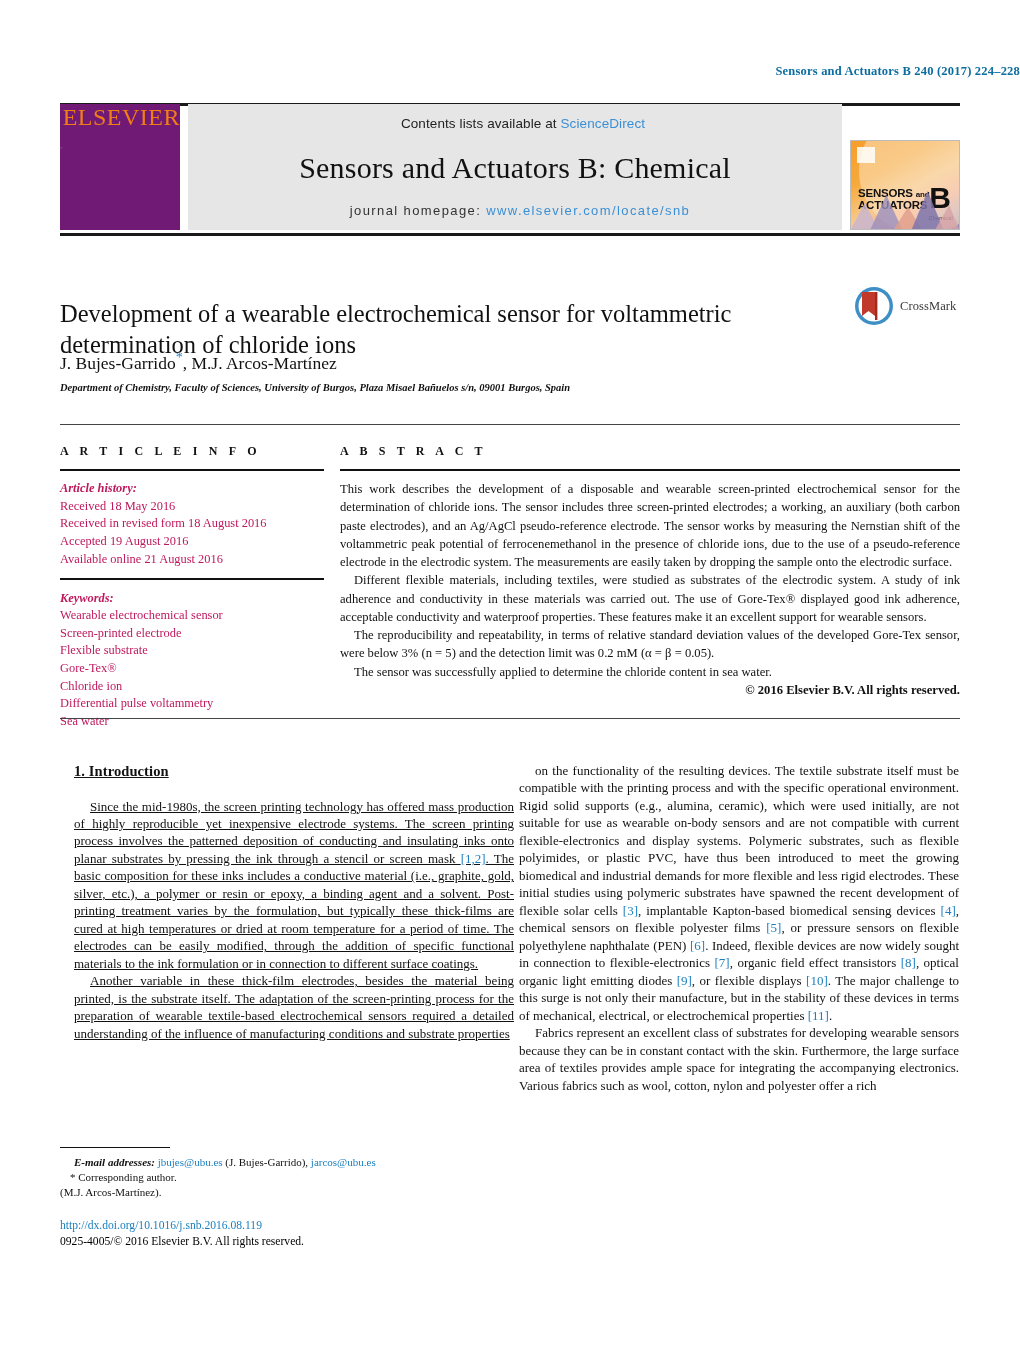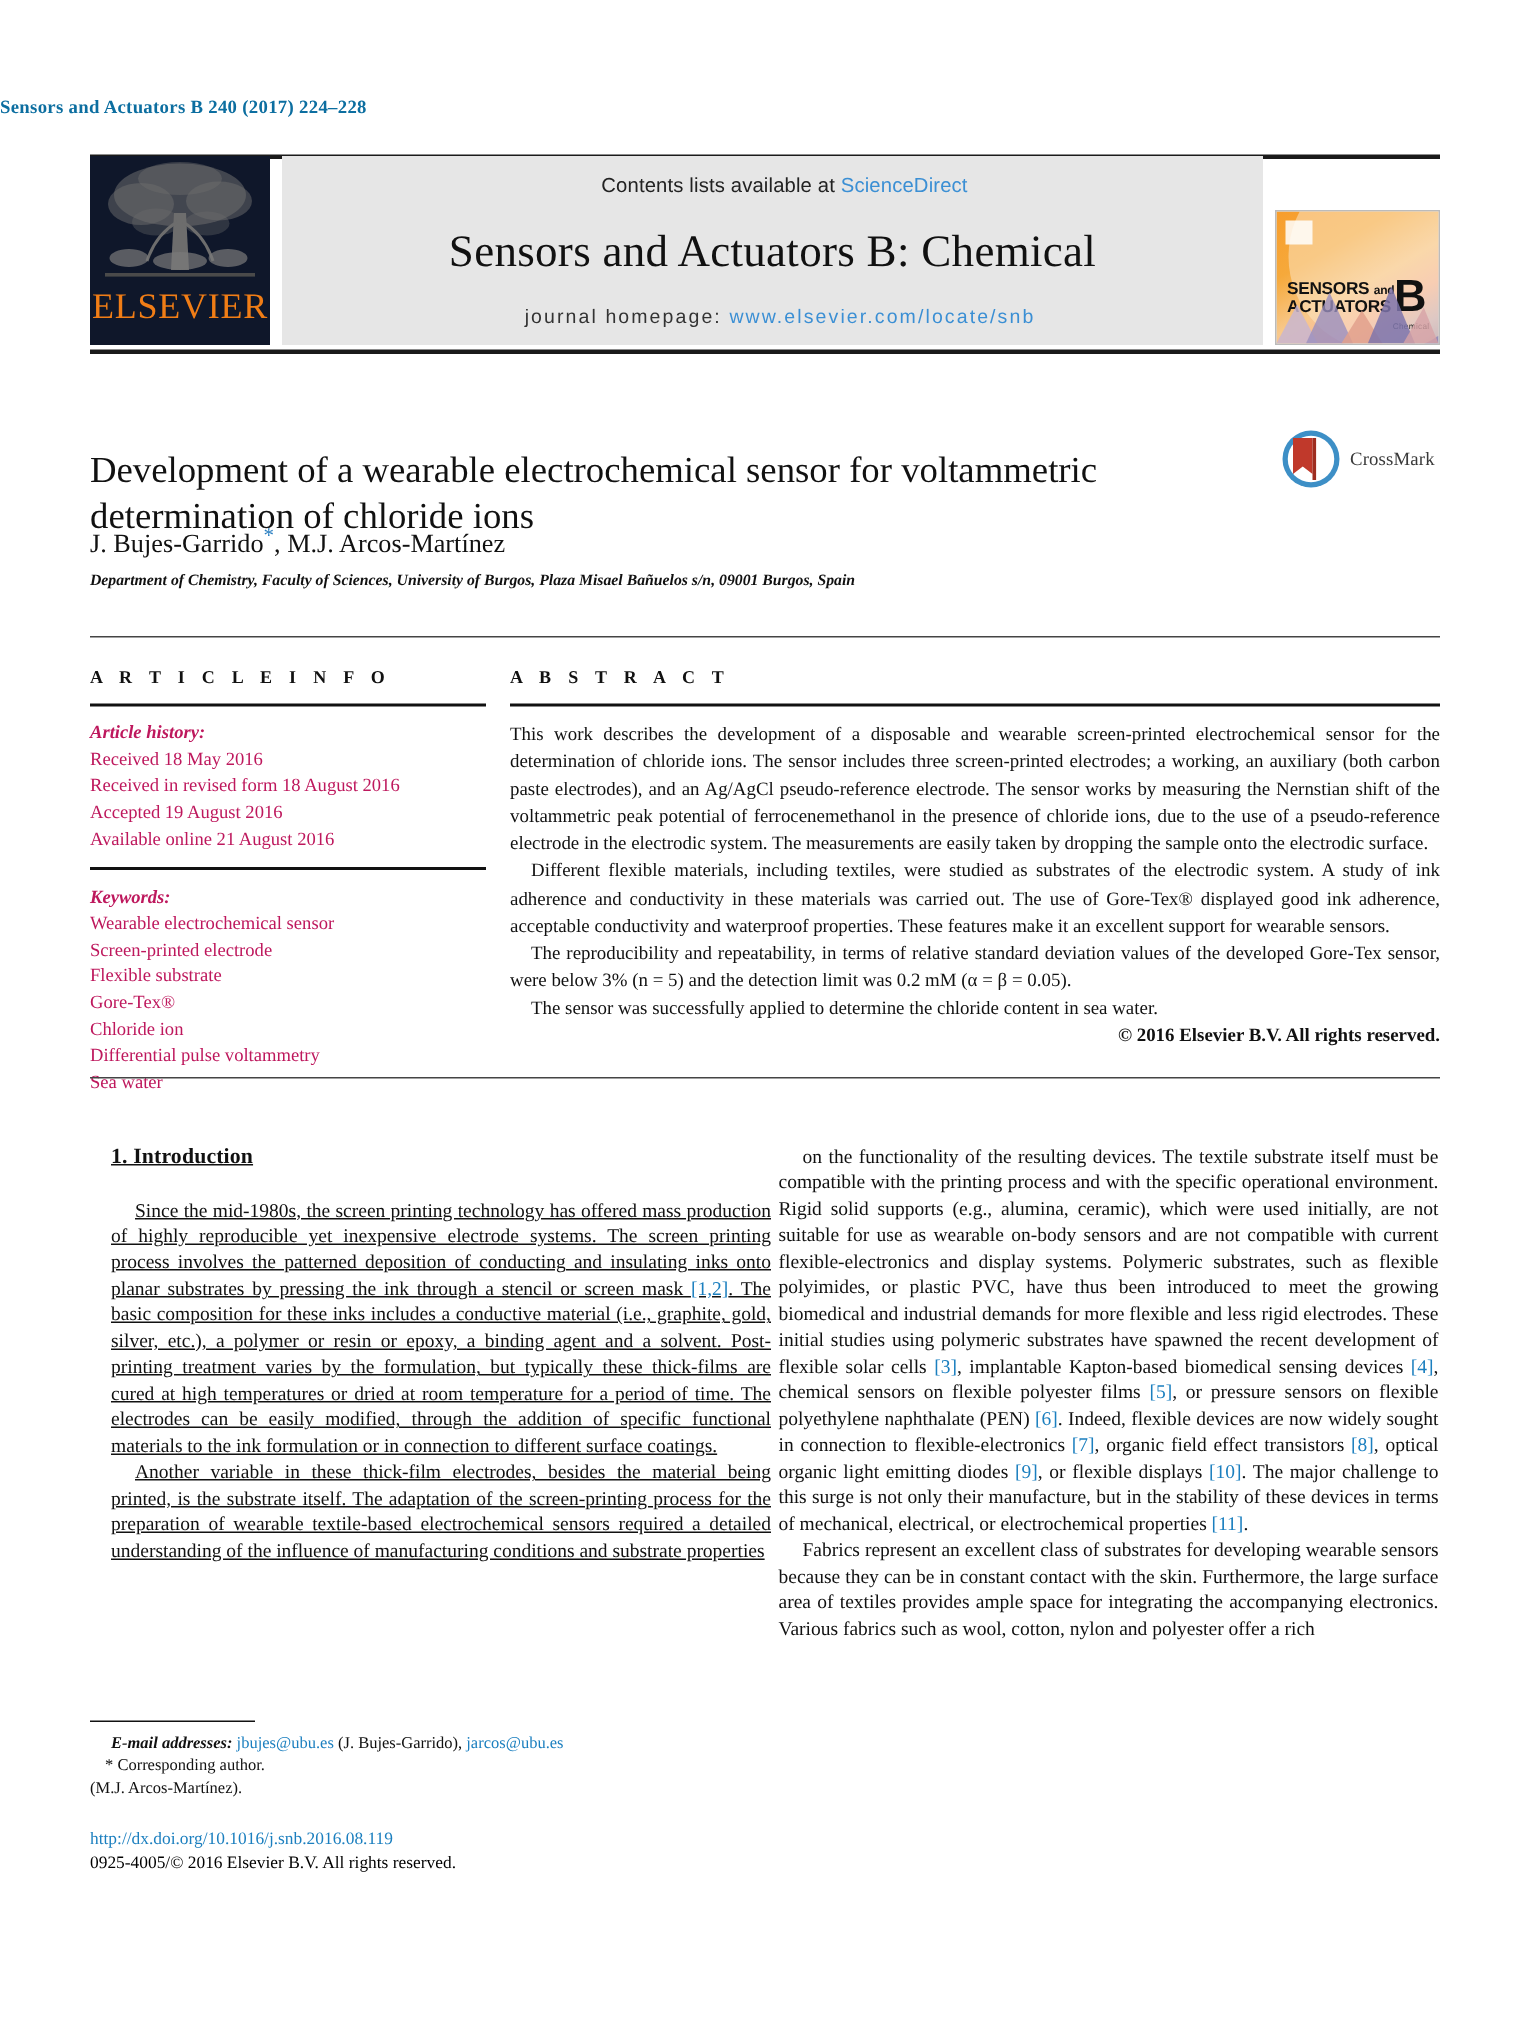--- a/index.html
+++ b/index.html
@@ -10,40 +10,40 @@
     font-family:"Liberation Serif", serif;
     color:#000;
     position:relative;
     overflow:hidden;
   }
   .page { position:absolute; inset:0; padding:0; }
 
   
   .runhead {
     position:absolute; top:64px; left:0; width:1020px;
-    text-align:left;
+    text-align:right;
     font-family:"Liberation Serif", serif;
     font-weight:bold; font-size:12.5px; letter-spacing:.2px;
     color:#0c6ea0;
   }
 
   
   .masthead {
     position:absolute; top:104px; left:60px; width:900px; height:126px;
     display:flex; align-items:stretch;
   }
   .masthead-top-rule {
     position:absolute; top:103px; left:60px; width:900px; height:2.5px;
     background:#1a1a1a;
   }
   .elsevier-box {
     width:120px; flex:0 0 120px;
-    display:flex; flex-direction:column; justify-content:flex-start;
+    display:flex; flex-direction:row; justify-content:flex-end;
     padding-bottom:2px;
-    background:#0f172a;
+    background:#701a75;
   }
   .tree { width:112px; height:88px; display:block; margin:0 auto; }
   .elsevier-word {
     text-align:center; color:#f07d16;
     font-family:"Liberation Serif", serif;
     font-size:24px; letter-spacing:.5px; line-height:1;
     margin-top:1px;
   }
   .center-band {
     flex:1 1 auto; background:#e6e6e6;

